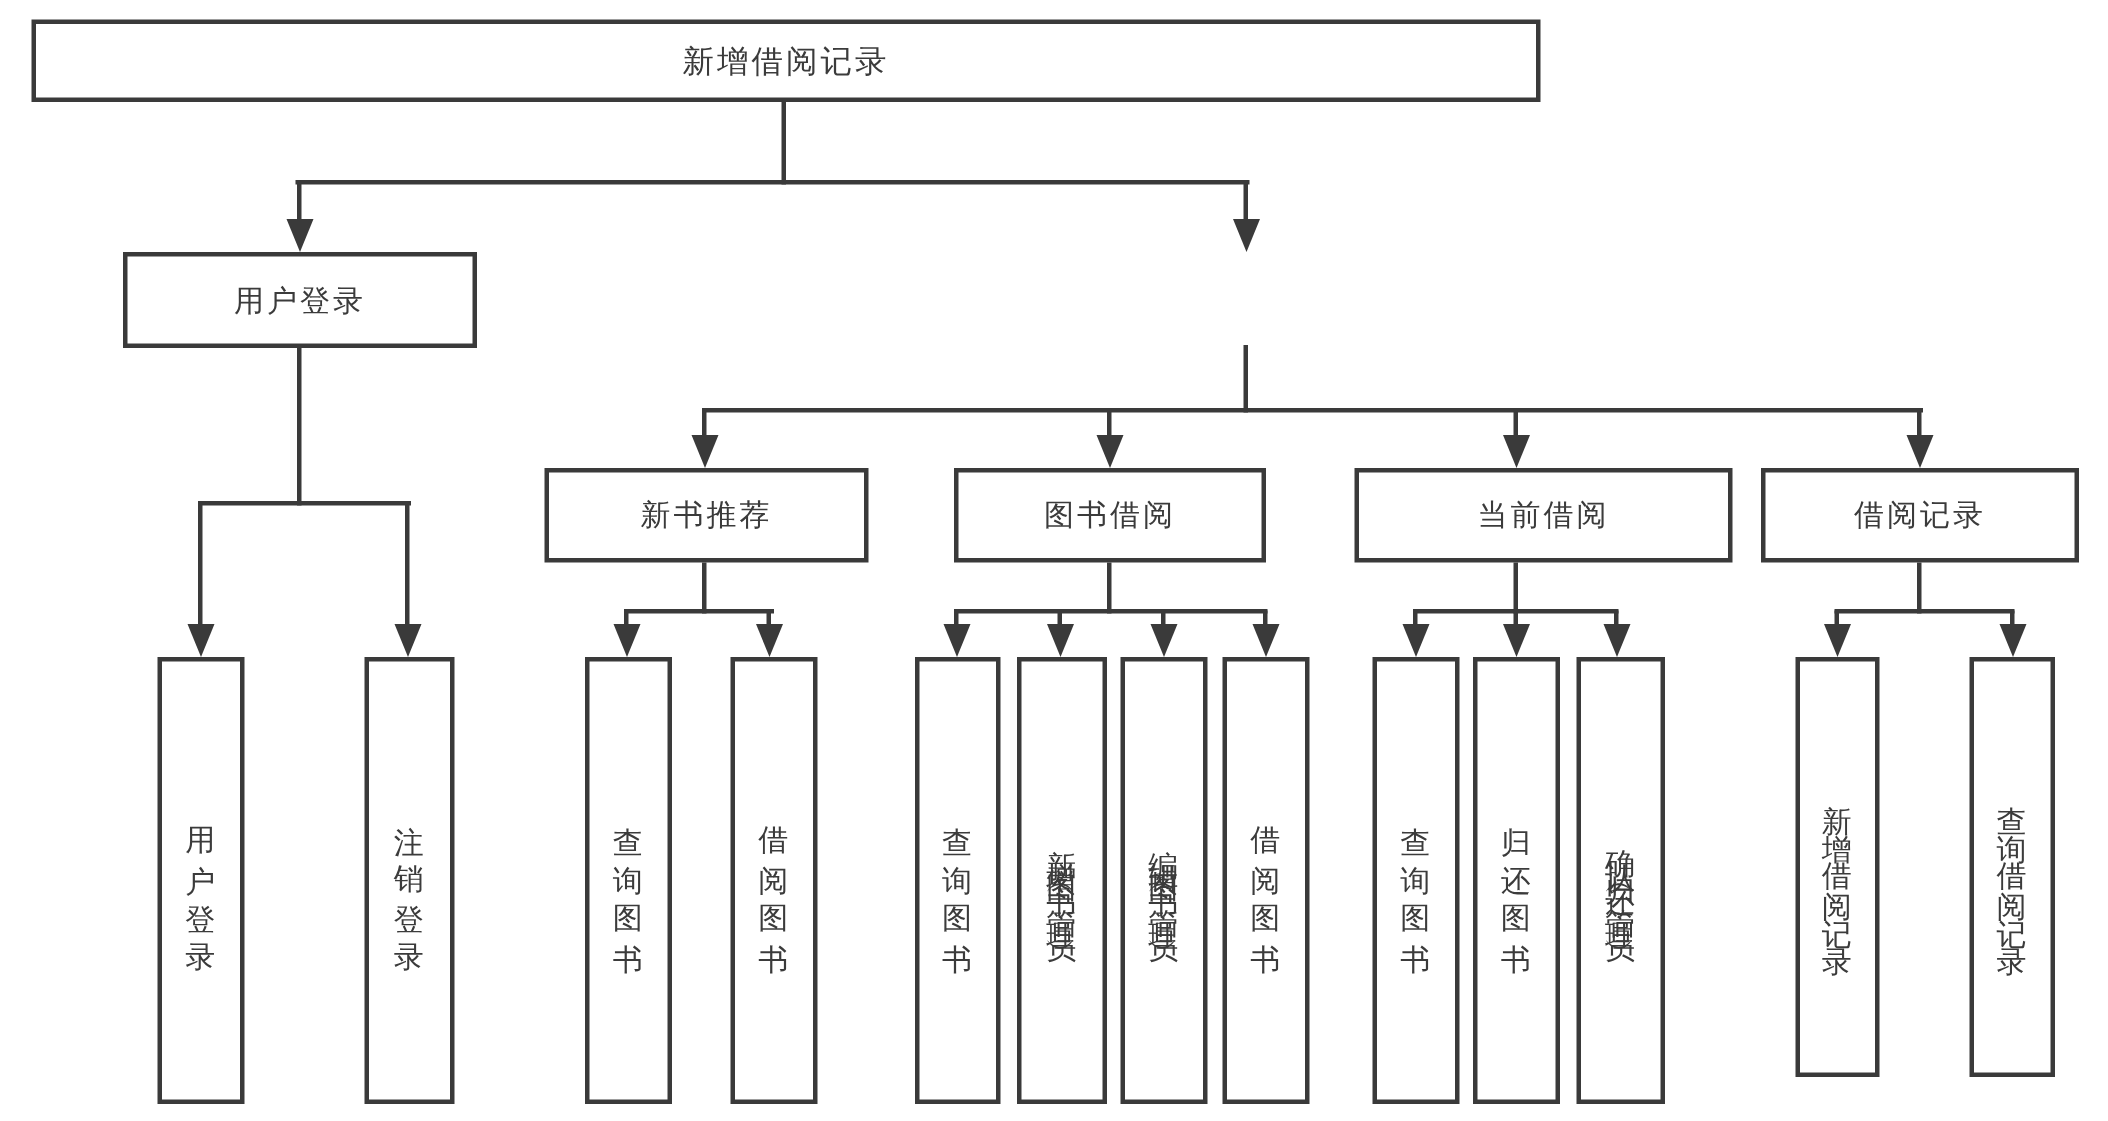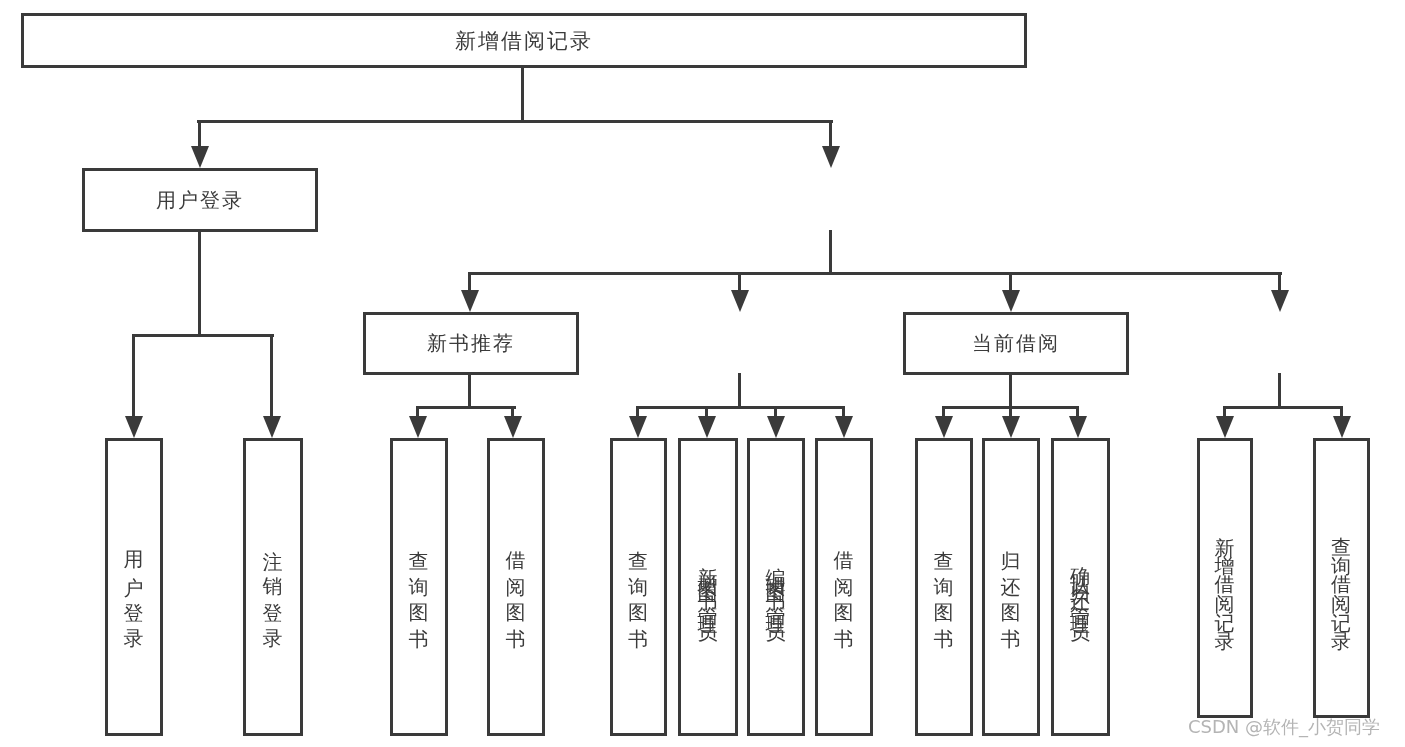--- a/index.html
+++ b/index.html
@@ -104,22 +104,28 @@
     <span class="hlabel root-label">新增借阅记录</span>
   </div>
 
   <div class="box" style="left:82px; top:168px; width:236px; height:64px;">
     <span class="hlabel">用户登录</span>
   </div>
 
   <div class="box" style="left:363px; top:312px; width:216px; height:63px;font-family:Liberation Mono, monospace;">
     <span class="hlabel">新书推荐</span>
   </div>
-  <div class="box" style="left:903px; top:312px; width:226px; height:63px;">
+  <div class="box" style="left:636px; top:312px; width:208px; height:63px;">
+    <span class="hlabel">图书借阅</span>
+  </div>
+  <div class="box" style="left:903px; top:312px; width:252px; height:63px;">
     <span class="hlabel">当前借阅</span>
+  </div>
+  <div class="box" style="left:1174px; top:312px; width:212px; height:63px;">
+    <span class="hlabel">借阅记录</span>
   </div>
 
   <div class="box" style="left:105px; top:438px; width:58px; height:298px;">
     <span class="vlabel" style="letter-spacing: 26px;">用户登录</span>
   </div>
   <div class="box" style="left:243px; top:438px; width:60px; height:298px;">
     <span class="vlabel" style="letter-spacing: 26px;">注销登录</span>
   </div>
 
   <div class="box" style="left:390px; top:438px; width:58px; height:298px;">
@@ -152,14 +158,13 @@
     <span class="vlabel" style="letter-spacing: 8px;">确认归还（管理员）</span>
   </div>
 
   <div class="box" style="left:1197px; top:438px; width:56px; height:280px;">
     <span class="vlabel" style="letter-spacing: 19px;">新增借阅记录</span>
   </div>
   <div class="box" style="left:1313px; top:438px; width:57px; height:280px;">
     <span class="vlabel" style="letter-spacing: 19px;">查询借阅记录</span>
   </div>
 
-  <div class="watermark">CSDN @软件_小贺同学</div>
 </div>
 
 </body></html>

